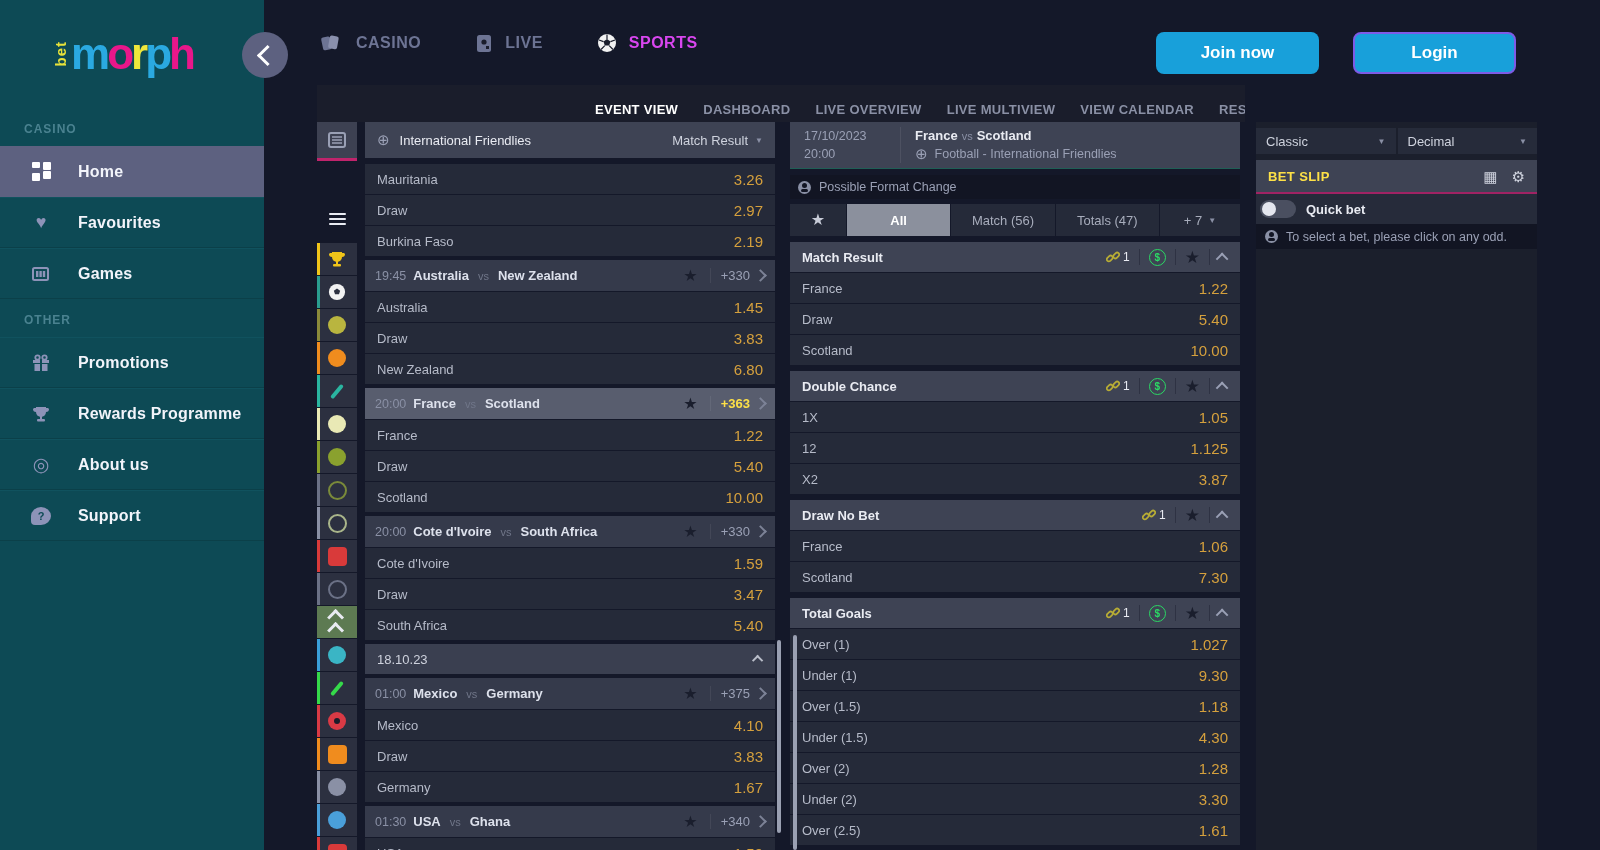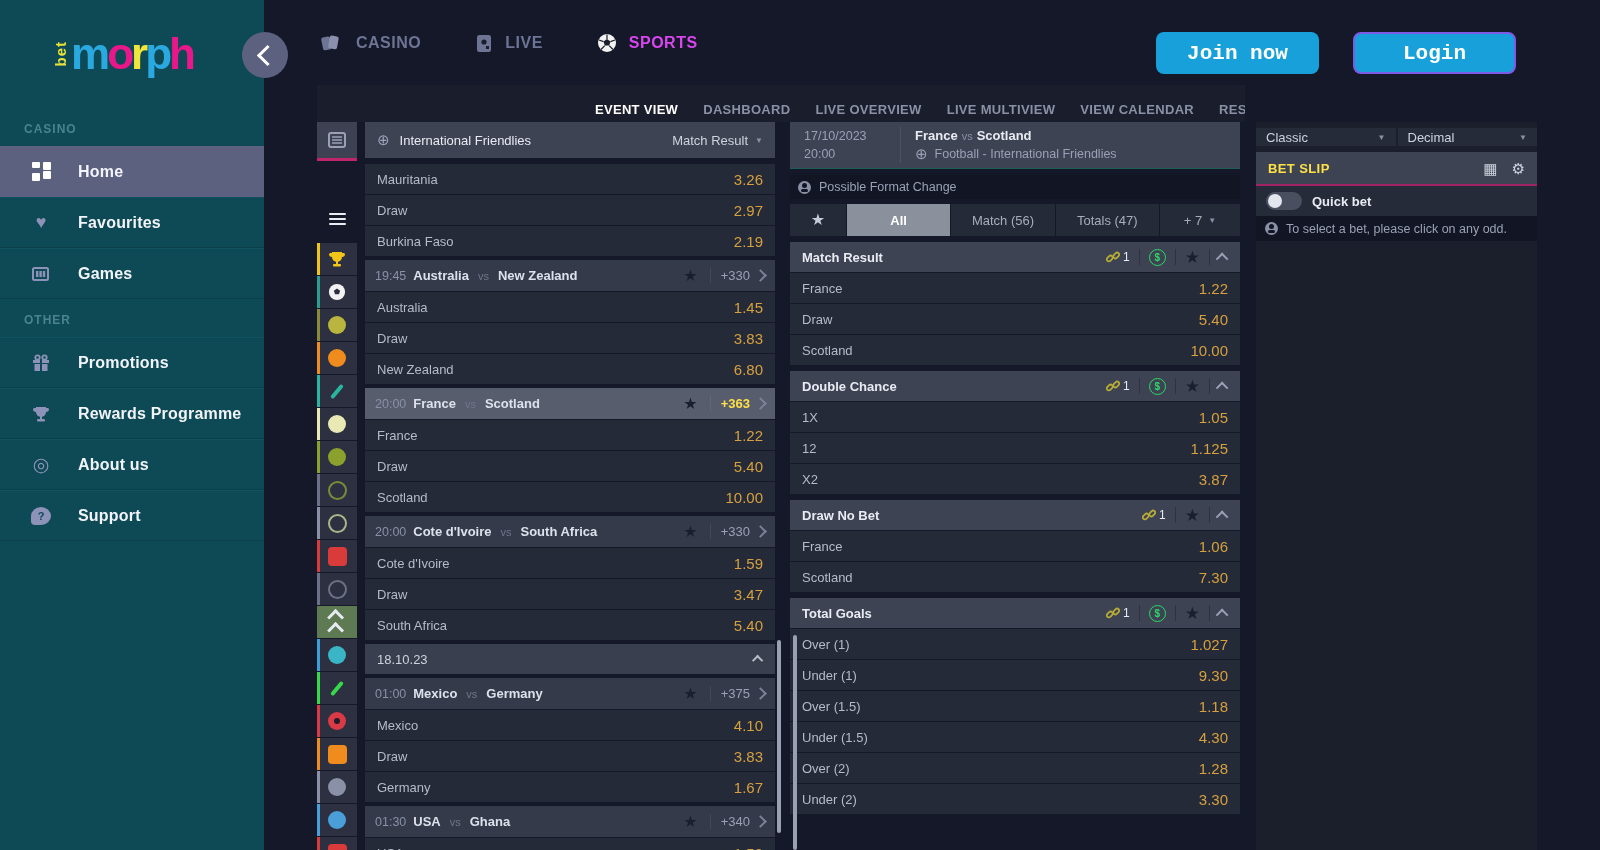--- a/index.html
+++ b/index.html
@@ -40,21 +40,21 @@
   .chev.big{width:12px;height:12px;border-width:3px;border-color:#fff;margin-left:4px;}
 
   
   .topbar{position:absolute;left:264px;top:0;width:1336px;height:85px;background:#141829;z-index:4;}
   .topnav{position:absolute;left:56px;top:0;height:85px;display:flex;align-items:center;gap:54px;}
   .topnav-item{display:flex;align-items:center;gap:12px;color:#6d7494;font-size:16px;font-weight:bold;
                letter-spacing:.5px;cursor:pointer;}
   .topnav-item.active{color:#d946ef;}
   .auth{position:absolute;right:84px;top:32px;display:flex;gap:34px;}
   .btn{width:163px;height:42px;border-radius:8px;background:#18a0da;color:#fff;border:none;
-       font-family:Liberation Mono, monospace;font-size:21px;font-weight:bold;cursor:pointer;}
+       font-family:Liberation Sans, sans-serif;font-size:17px;font-weight:bold;cursor:pointer;}
   .btn.login{border:2px solid #7d5be6;}
 
   
   .tabstrip{position:absolute;left:317px;top:78px;width:928px;height:44px;background:#1a1d2b;
             overflow:hidden;z-index:3;}
   .tabs{display:flex;gap:25px;padding-left:278px;}
   .tab{position:relative;height:44px;padding-top:2px;font-size:13px;font-weight:bold;color:#8a90a5;
        letter-spacing:.3px;cursor:pointer;white-space:nowrap;margin-top:22px;}
   .tab.active{color:#fff;}
   .tab.active::after{content:"";position:absolute;left:0;right:0;top:32px;height:5px;background:#c0246c;}
@@ -126,28 +126,28 @@
   .m-icons{display:flex;align-items:center;gap:9px;}
   .m-count{color:#e9ebf2;font-size:12px;}
   .sep{width:1px;height:16px;background:#2e3243;}
   .money{width:15px;height:15px;border:1.5px solid #2bd964;border-radius:50%;color:#2bd964;
          font-size:10px;font-weight:bold;display:flex;align-items:center;justify-content:center;}
   .m-header .star{font-size:17px;cursor:pointer;}
   .m-header .chev.up{border-color:#9aa0b5;cursor:pointer;}
 
   
   .betslip{position:absolute;left:1256px;top:122px;width:281px;height:728px;background:#1b1f2c;padding-top:6px;}
-  .bs-drops{display:flex;gap:2px;height:18px;}
+  .bs-drops{display:flex;gap:2px;height:26px;}
   .bs-drop{flex:1;background:#262b3a;display:flex;align-items:center;justify-content:space-between;
            padding:0 10px;color:#cfd3de;font-size:13px;cursor:pointer;}
   .bs-header{height:32px;margin-top:6px;background:#3e4354;border-bottom:2px solid #a02364;
              display:flex;align-items:center;padding:0 12px;gap:14px;}
   .bs-title{flex:1;color:#fde047;font-size:13px;font-weight:bold;letter-spacing:.4px;}
   .bs-ico{color:#cfd3de;font-size:15px;cursor:pointer;line-height:1;}
-  .bs-quick{height:30px;background:#262b3a;display:flex;align-items:center;gap:10px;padding:0 10px;}
+  .bs-quick{height:30px;background:#262b3a;display:flex;align-items:center;gap:10px;padding:0 4px;}
   .toggle{position:relative;width:36px;height:18px;border-radius:9px;background:#4a4f60;cursor:pointer;}
   .toggle i{position:absolute;left:2px;top:2px;width:14px;height:14px;border-radius:50%;background:#e4e6ee;}
   .bs-quick-label{color:#e9ebf2;font-size:13px;font-weight:bold;}
   .bs-hint{height:25px;background:#121523;display:flex;align-items:center;gap:8px;padding:0 9px;
            color:#9aa0b5;font-size:12.5px;}
 
   
   .sb{position:absolute;width:4px;border-radius:2px;background:#9aa0b2;z-index:6;}
 
   
@@ -708,20 +708,24 @@
             <span class="odds">4.30</span>
           </div>
           <div class="row">
             <span class="lbl">Over (2)</span>
             <span class="odds">1.28</span>
           </div>
           <div class="row">
             <span class="lbl">Under (2)</span>
             <span class="odds">3.30</span>
           </div>
+          <div class="row">
+            <span class="lbl">Over (2.5)</span>
+            <span class="odds">1.61</span>
+          </div>
         </div>
       </div>
   </section>
 
   <aside class="betslip">
     <div class="bs-drops">
       <div class="bs-drop">
         <span>Classic</span>
         <span class="dd">▼</span>
       </div>

